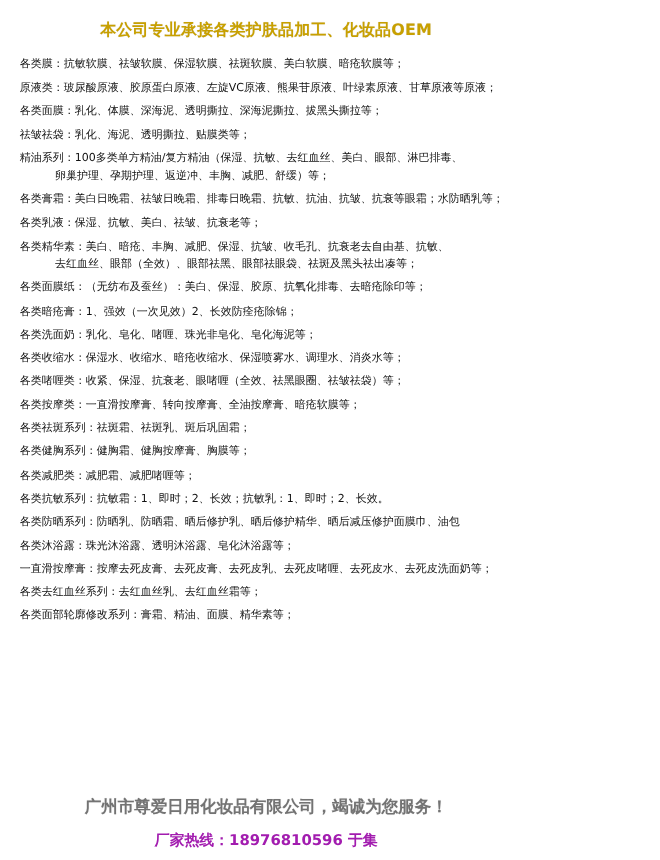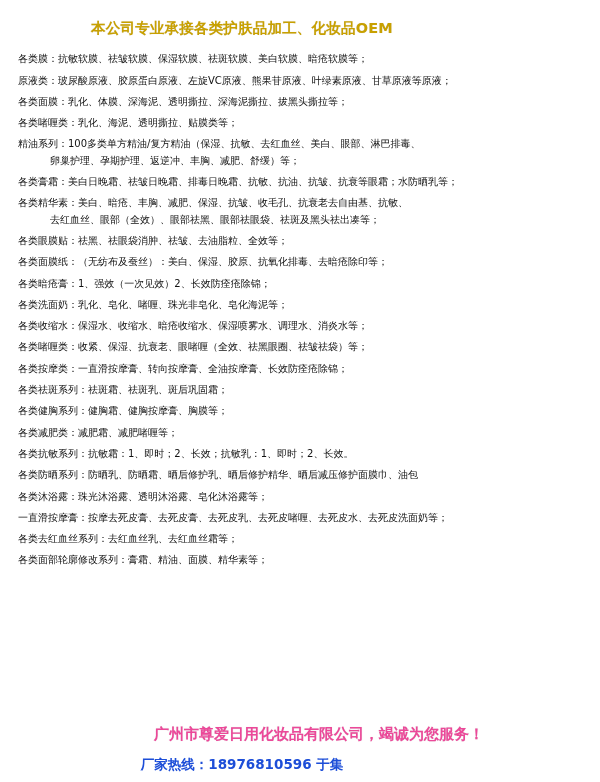--- a/index.html
+++ b/index.html
@@ -47,61 +47,61 @@
     margin-top: -5px;
   }
   .footer {
     position: absolute;
     left: 0;
     right: 0;
     bottom: 0;
     padding-bottom: 8px;
   }
   .footer-main {
-    text-align: right;
+    text-align: center;
     font-size: 15px;
     font-weight: bold;
-    color: #ec4899;
+    color: #737373;
     line-height: 1.5;
     margin-bottom: 8px;
     text-shadow: 0 0 1px rgba(0,0,0,0.15);
     font-family: Liberation Serif, serif;
   }
   .footer-hotline {
     text-align: center;
     font-size: 13.5px;
     font-weight: bold;
-    color: #1d4ed8;
+    color: #a21caf;
     line-height: 1.5;
   }
 </style>
 </head>
 <body>
 
 <div class="page">
 
   <div class="title">本公司专业承接各类护肤品加工、化妆品OEM</div>
 
   <div class="lines">
     <div class="line">各类膜：抗敏软膜、祛皱软膜、保湿软膜、祛斑软膜、美白软膜、暗疮软膜等；</div>
     <div class="line">原液类：玻尿酸原液、胶原蛋白原液、左旋VC原液、熊果苷原液、叶绿素原液、甘草原液等原液；</div>
     <div class="line">各类面膜：乳化、体膜、深海泥、透明撕拉、深海泥撕拉、拔黑头撕拉等；</div>
-    <div class="line">各类啫喱类：乳化、海泥、透明撕拉、贴膜类等；</div>
+    <div class="line">祛皱祛袋：乳化、海泥、透明撕拉、贴膜类等；</div>
     <div class="line">精油系列：100多类单方精油/复方精油（保湿、抗敏、去红血丝、美白、眼部、淋巴排毒、</div>
     <div class="line indent">卵巢护理、孕期护理、返逆冲、丰胸、减肥、舒缓）等；</div>
     <div class="line">各类膏霜：美白日晚霜、祛皱日晚霜、排毒日晚霜、抗敏、抗油、抗皱、抗衰等眼霜；水防晒乳等；</div>
+    <div class="line">各类乳液：保湿、抗敏、美白、祛皱、抗衰老等；</div>
     <div class="line">各类精华素：美白、暗疮、丰胸、减肥、保湿、抗皱、收毛孔、抗衰老去自由基、抗敏、</div>
     <div class="line indent">去红血丝、眼部（全效）、眼部祛黑、眼部祛眼袋、祛斑及黑头祛出凑等；</div>
-    <div class="line">各类眼膜贴：祛黑、祛眼袋消肿、祛皱、去油脂粒、全效等；</div>
     <div class="line">各类面膜纸：（无纺布及蚕丝）：美白、保湿、胶原、抗氧化排毒、去暗疮除印等；</div>
     <div class="line">各类暗疮膏：1、强效（一次见效）2、长效防痊疮除锦；</div>
     <div class="line">各类洗面奶：乳化、皂化、啫喱、珠光非皂化、皂化海泥等；</div>
     <div class="line">各类收缩水：保湿水、收缩水、暗疮收缩水、保湿喷雾水、调理水、消炎水等；</div>
     <div class="line">各类啫喱类：收紧、保湿、抗衰老、眼啫喱（全效、祛黑眼圈、祛皱祛袋）等；</div>
-    <div class="line">各类按摩类：一直滑按摩膏、转向按摩膏、全油按摩膏、长效防痊疮除锦；</div>
+    <div class="line">各类按摩类：一直滑按摩膏、转向按摩膏、全油按摩膏、暗疮软膜等；</div>
     <div class="line">各类祛斑系列：祛斑霜、祛斑乳、斑后巩固霜；</div>
     <div class="line">各类健胸系列：健胸霜、健胸按摩膏、胸膜等；</div>
     <div class="line">各类减肥类：减肥霜、减肥啫喱等；</div>
     <div class="line">各类抗敏系列：抗敏霜：1、即时；2、长效；抗敏乳：1、即时；2、长效。</div>
     <div class="line">各类防晒系列：防晒乳、防晒霜、晒后修护乳、晒后修护精华、晒后减压修护面膜巾、油包</div>
     <div class="line">各类沐浴露：珠光沐浴露、透明沐浴露、皂化沐浴露等；</div>
     <div class="line">一直滑按摩膏：按摩去死皮膏、去死皮膏、去死皮乳、去死皮啫喱、去死皮水、去死皮洗面奶等；</div>
     <div class="line">各类去红血丝系列：去红血丝乳、去红血丝霜等；</div>
     <div class="line">各类面部轮廓修改系列：膏霜、精油、面膜、精华素等；</div>
   </div>

